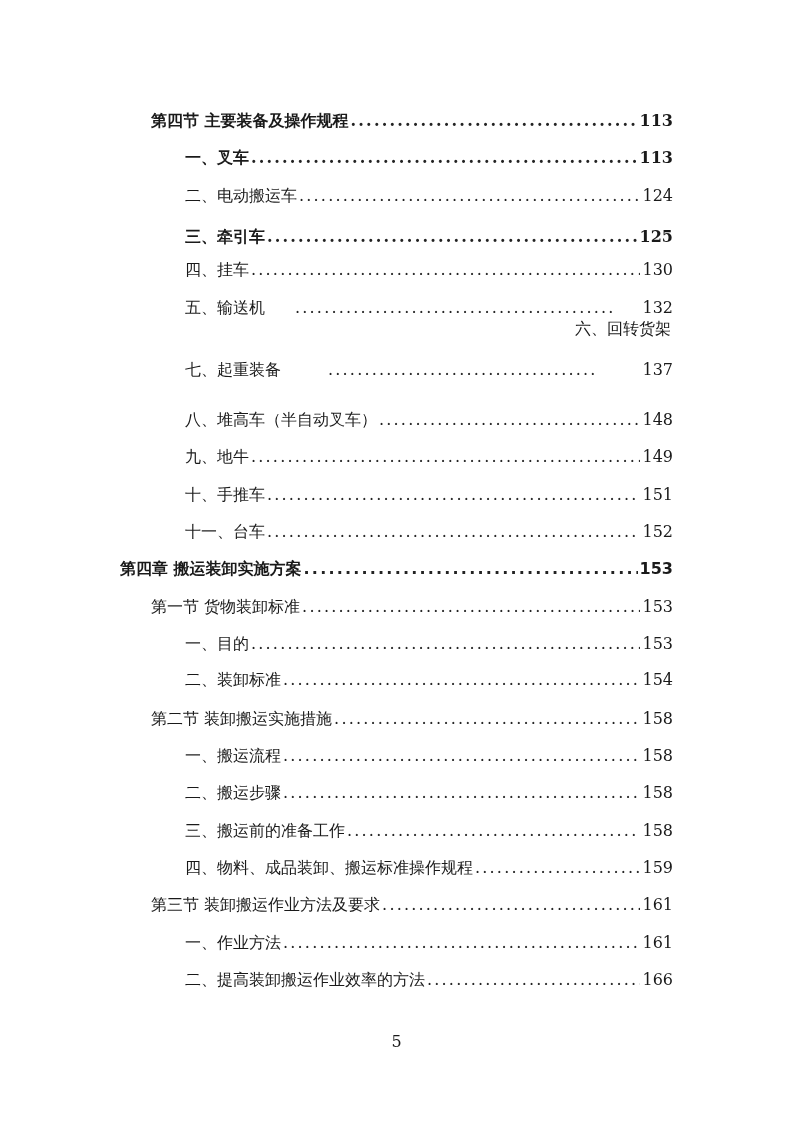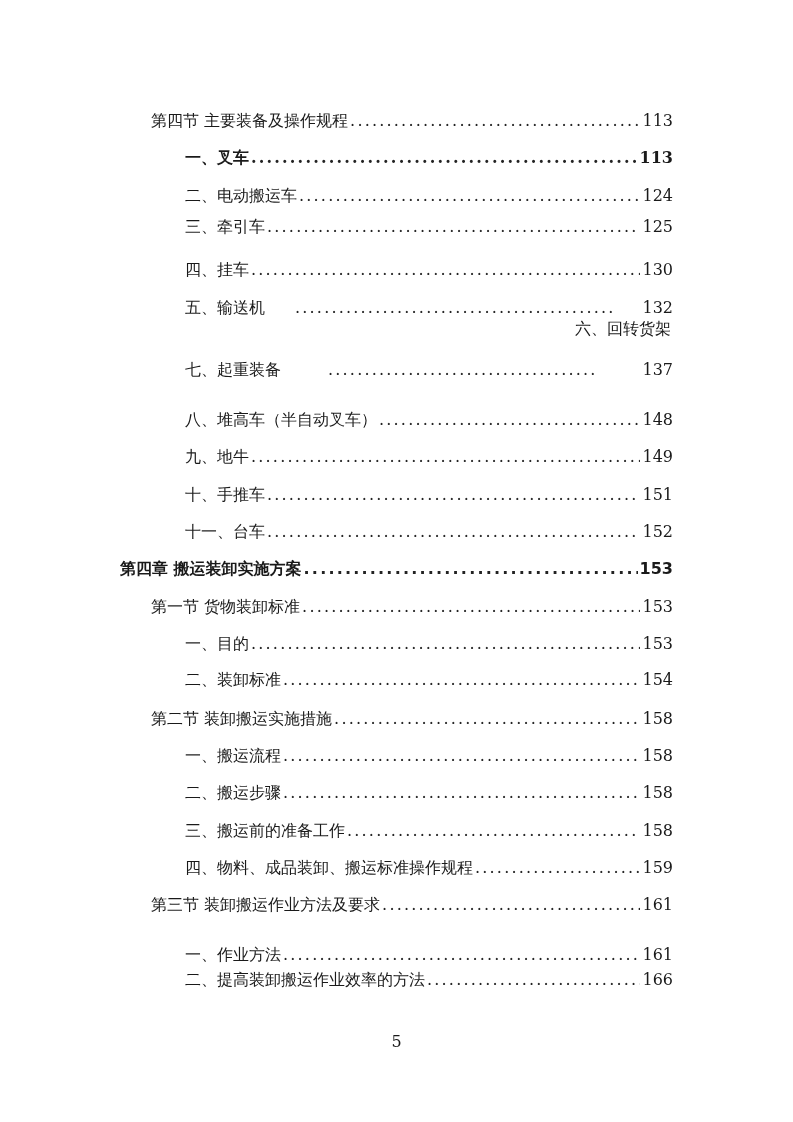--- a/index.html
+++ b/index.html
@@ -15,36 +15,36 @@
     .lvl1 { left: 120px; width: 553px; font-weight: bold; font-family: "DejaVu Sans", "Liberation Sans", sans-serif; }
     .lvl2 { left: 151px; width: 522px; }
     .lvl3 { left: 185px; width: 488px; }
     .page-number { position: absolute; top: 1032px; left: 0; width: 793px; text-align: center;
                    font-size: 16px; }
   </style>
 </head>
 <body>
 
 <div class="toc" id="toc">
-    <div class="row lvl2" style="top: 108px;">
+    <div class="row lvl2" style="top: 108px; font-weight: bold;">
       <span class="label">第四节 主要装备及操作规程</span>
       <span class="leader">........................................................................................................................</span>
       <span class="page">113</span>
     </div>
     <div class="row lvl3" style="top: 145.35px; font-weight: bold;">
       <span class="label">一、叉车</span>
       <span class="leader">........................................................................................................................</span>
       <span class="page">113</span>
     </div>
     <div class="row lvl3" style="top: 182.7px;">
       <span class="label">二、电动搬运车</span>
       <span class="leader">........................................................................................................................</span>
       <span class="page">124</span>
     </div>
-    <div class="row lvl3" style="top: 214px;">
+    <div class="row lvl3" style="top: 224px; font-weight: bold;">
       <span class="label">三、牵引车</span>
       <span class="leader">........................................................................................................................</span>
       <span class="page">125</span>
     </div>
     <div class="row lvl3" style="top: 257.4px;">
       <span class="label">四、挂车</span>
       <span class="leader">........................................................................................................................</span>
       <span class="page">130</span>
     </div>
     <div class="row lvl3" style="top: 294.75px; gap: 28px;">
@@ -125,21 +125,21 @@
     <div class="row lvl3" style="top: 855px;">
       <span class="label">四、物料、成品装卸、搬运标准操作规程</span>
       <span class="leader">........................................................................................................................</span>
       <span class="page">159</span>
     </div>
     <div class="row lvl2" style="top: 892.35px;">
       <span class="label">第三节 装卸搬运作业方法及要求</span>
       <span class="leader">........................................................................................................................</span>
       <span class="page">161</span>
     </div>
-    <div class="row lvl3" style="top: 929.7px; margin-top: 12px;">
+    <div class="row lvl3" style="top: 929.7px;">
       <span class="label">一、作业方法</span>
       <span class="leader">........................................................................................................................</span>
       <span class="page">161</span>
     </div>
     <div class="row lvl3" style="top: 967.05px;">
       <span class="label">二、提高装卸搬运作业效率的方法</span>
       <span class="leader">........................................................................................................................</span>
       <span class="page">166</span>
     </div>
   </div>

